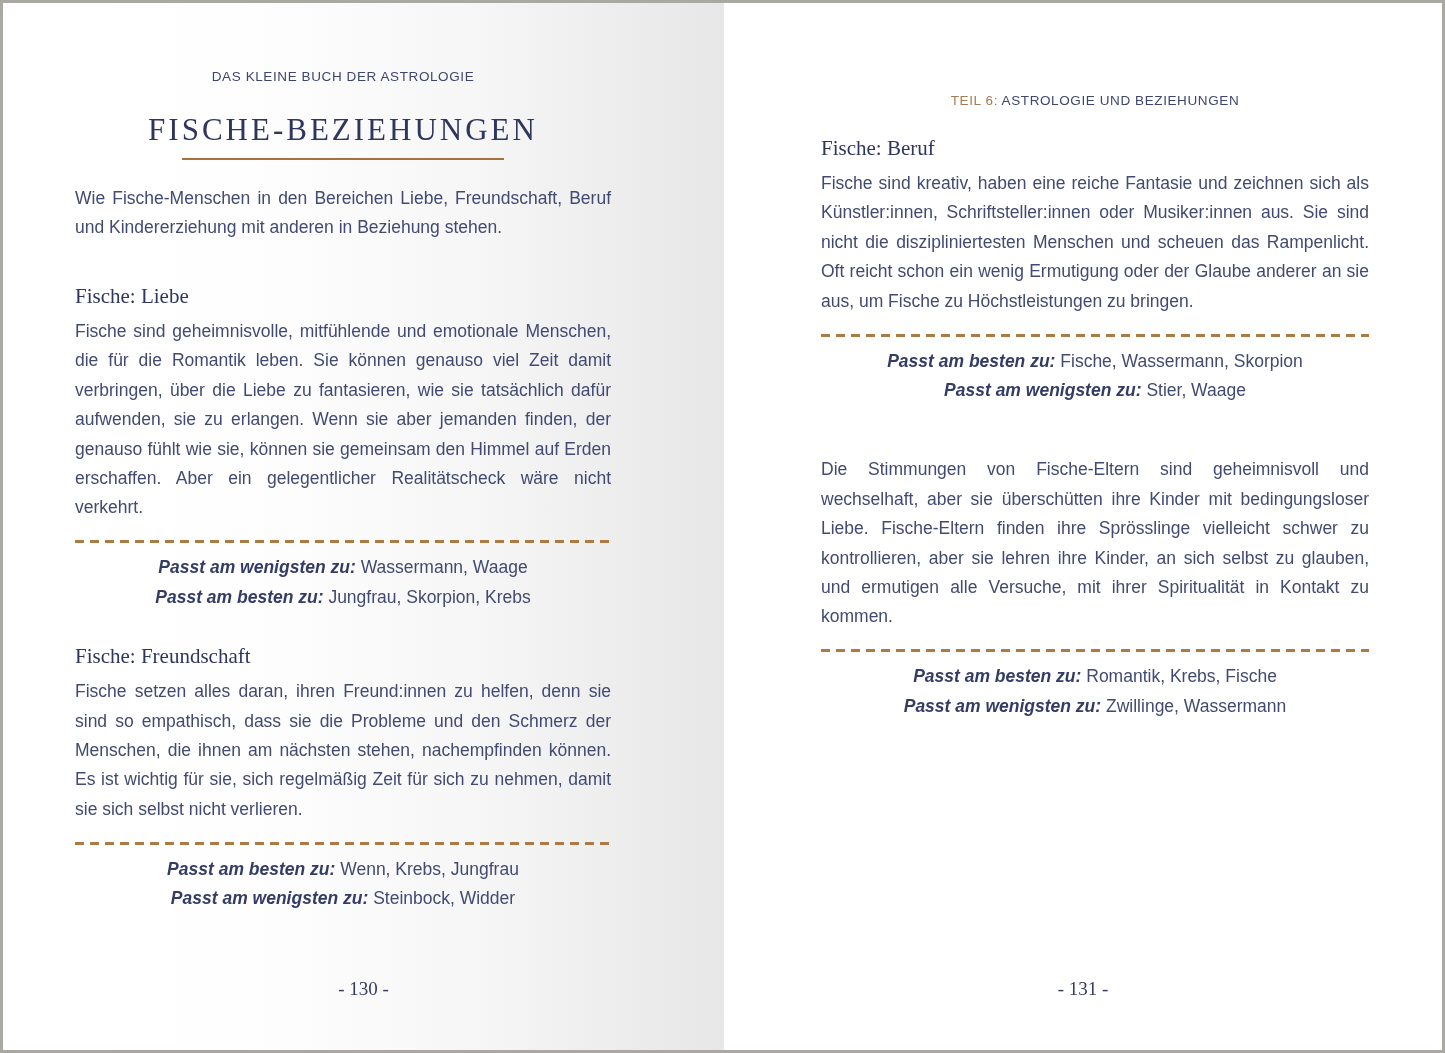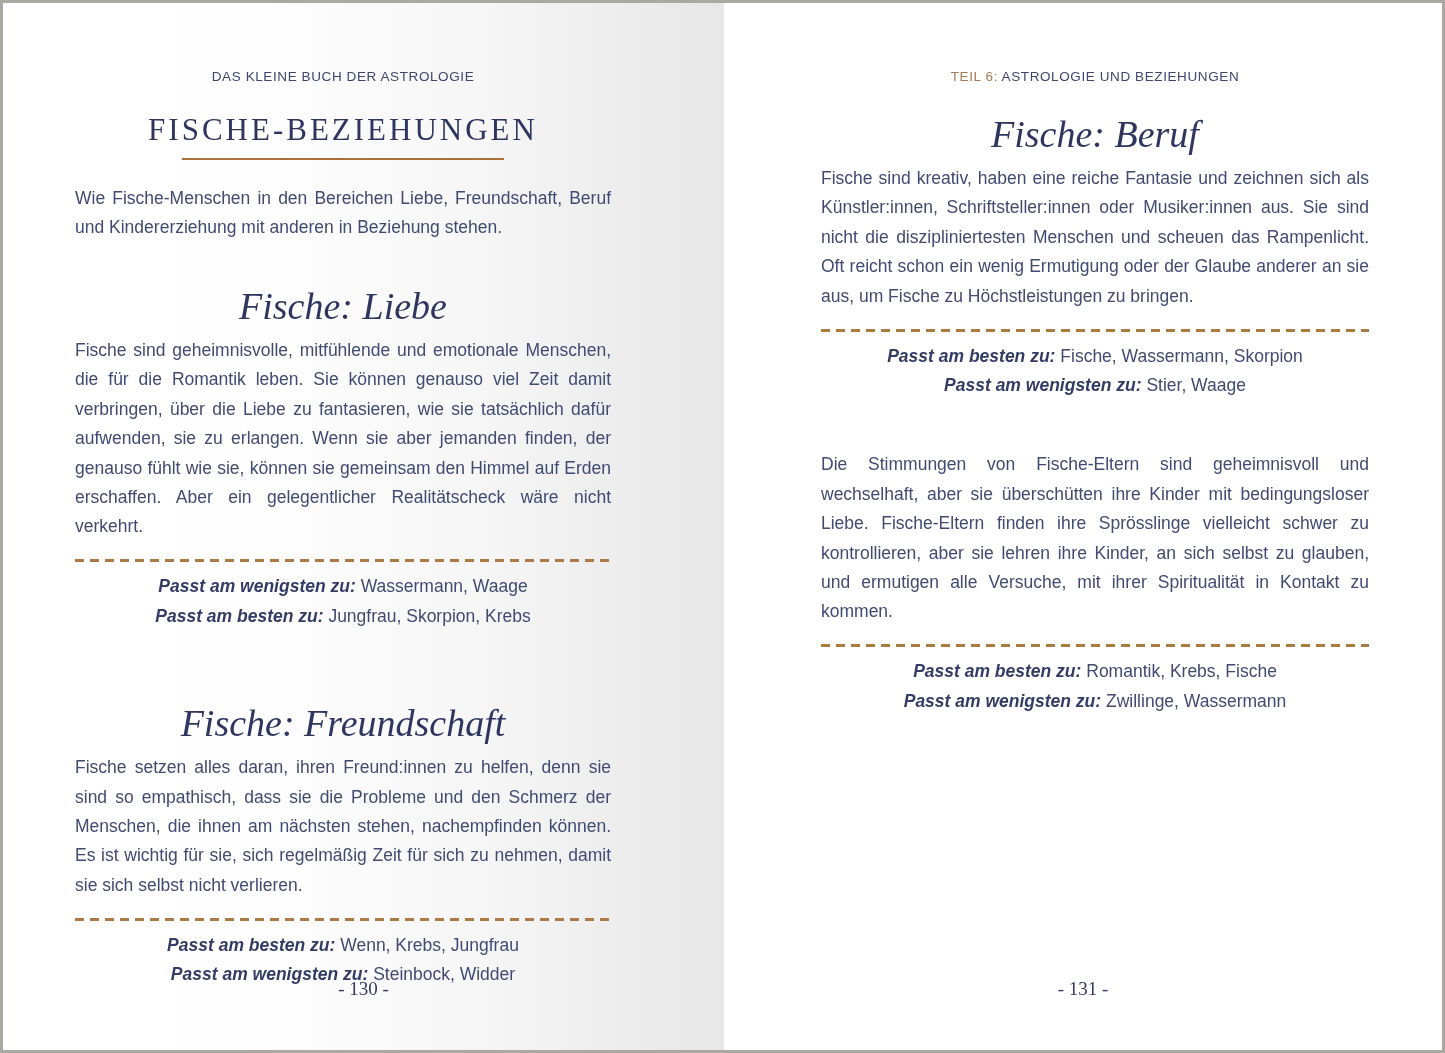--- a/index.html
+++ b/index.html
@@ -19,21 +19,21 @@
     height: 100%;
   }
   .page-left {
     width: 721px;
     background: linear-gradient(to right, #ffffff 0%, #fefefe 35%, #f6f6f6 66%, #eaeaea 92%, #e7e7e7 100%);
     padding: 66px 113px 0 72px;
   }
   .page-right {
     flex: 1;
     background: #ffffff;
-    padding: 66px 73px 0 97px;
+    padding: 90px 73px 0 97px;
   }
   .running-head {
     text-align: center;
     font-size: 13.5px;
     letter-spacing: 0.6px;
     color: #3e466f;
     white-space: nowrap;
   }
   .rh-accent { color: #a57a55; }
   .page-title {
@@ -54,25 +54,23 @@
   .intro {
     margin-top: 24px;
     font-size: 17.5px;
     line-height: 29px;
     color: #424a72;
     text-align: justify;
   }
   .section { margin-top: 42px; }
   .section-first-right { margin-top: 28px; }
   .section-heading {
-    text-align: center;
     font-family: "Liberation Serif", serif;
-    font-style: italic;
     font-weight: 400;
-    font-size: 38px;
+    font-size: 21px;
     color: #2e3660;
   }
   .section-body {
     margin-top: 8px;
     font-size: 17.5px;
     line-height: 29.4px;
     color: #424a72;
     text-align: justify;
   }
   .divider {
@@ -123,21 +121,21 @@
         <span class="match-label">Passt am wenigsten zu:</span>
         <span>Wassermann, Waage</span>
       </div>
       <div class="match-row">
         <span class="match-label">Passt am besten zu:</span>
         <span>Jungfrau, Skorpion, Krebs</span>
       </div>
     </div>
   </div>
 
-  <div class="section" style="margin-top:70px;">
+  <div class="section" style="margin-top:32px;">
     <div class="section-heading">Fische: Freundschaft</div>
     <p class="section-body">Fische setzen alles daran, ihren Freund:innen zu helfen, denn sie sind so empathisch, dass sie die Probleme und den Schmerz der Menschen, die ihnen am nächsten stehen, nachempfinden können. Es ist wichtig für sie, sich regelmäßig Zeit für sich zu nehmen, damit sie sich selbst nicht verlieren.</p>
     <div class="divider"></div>
     <div class="match-block">
       <div class="match-row">
         <span class="match-label">Passt am besten zu:</span>
         <span>Wenn, Krebs, Jungfrau</span>
       </div>
       <div class="match-row">
         <span class="match-label">Passt am wenigsten zu:</span>

